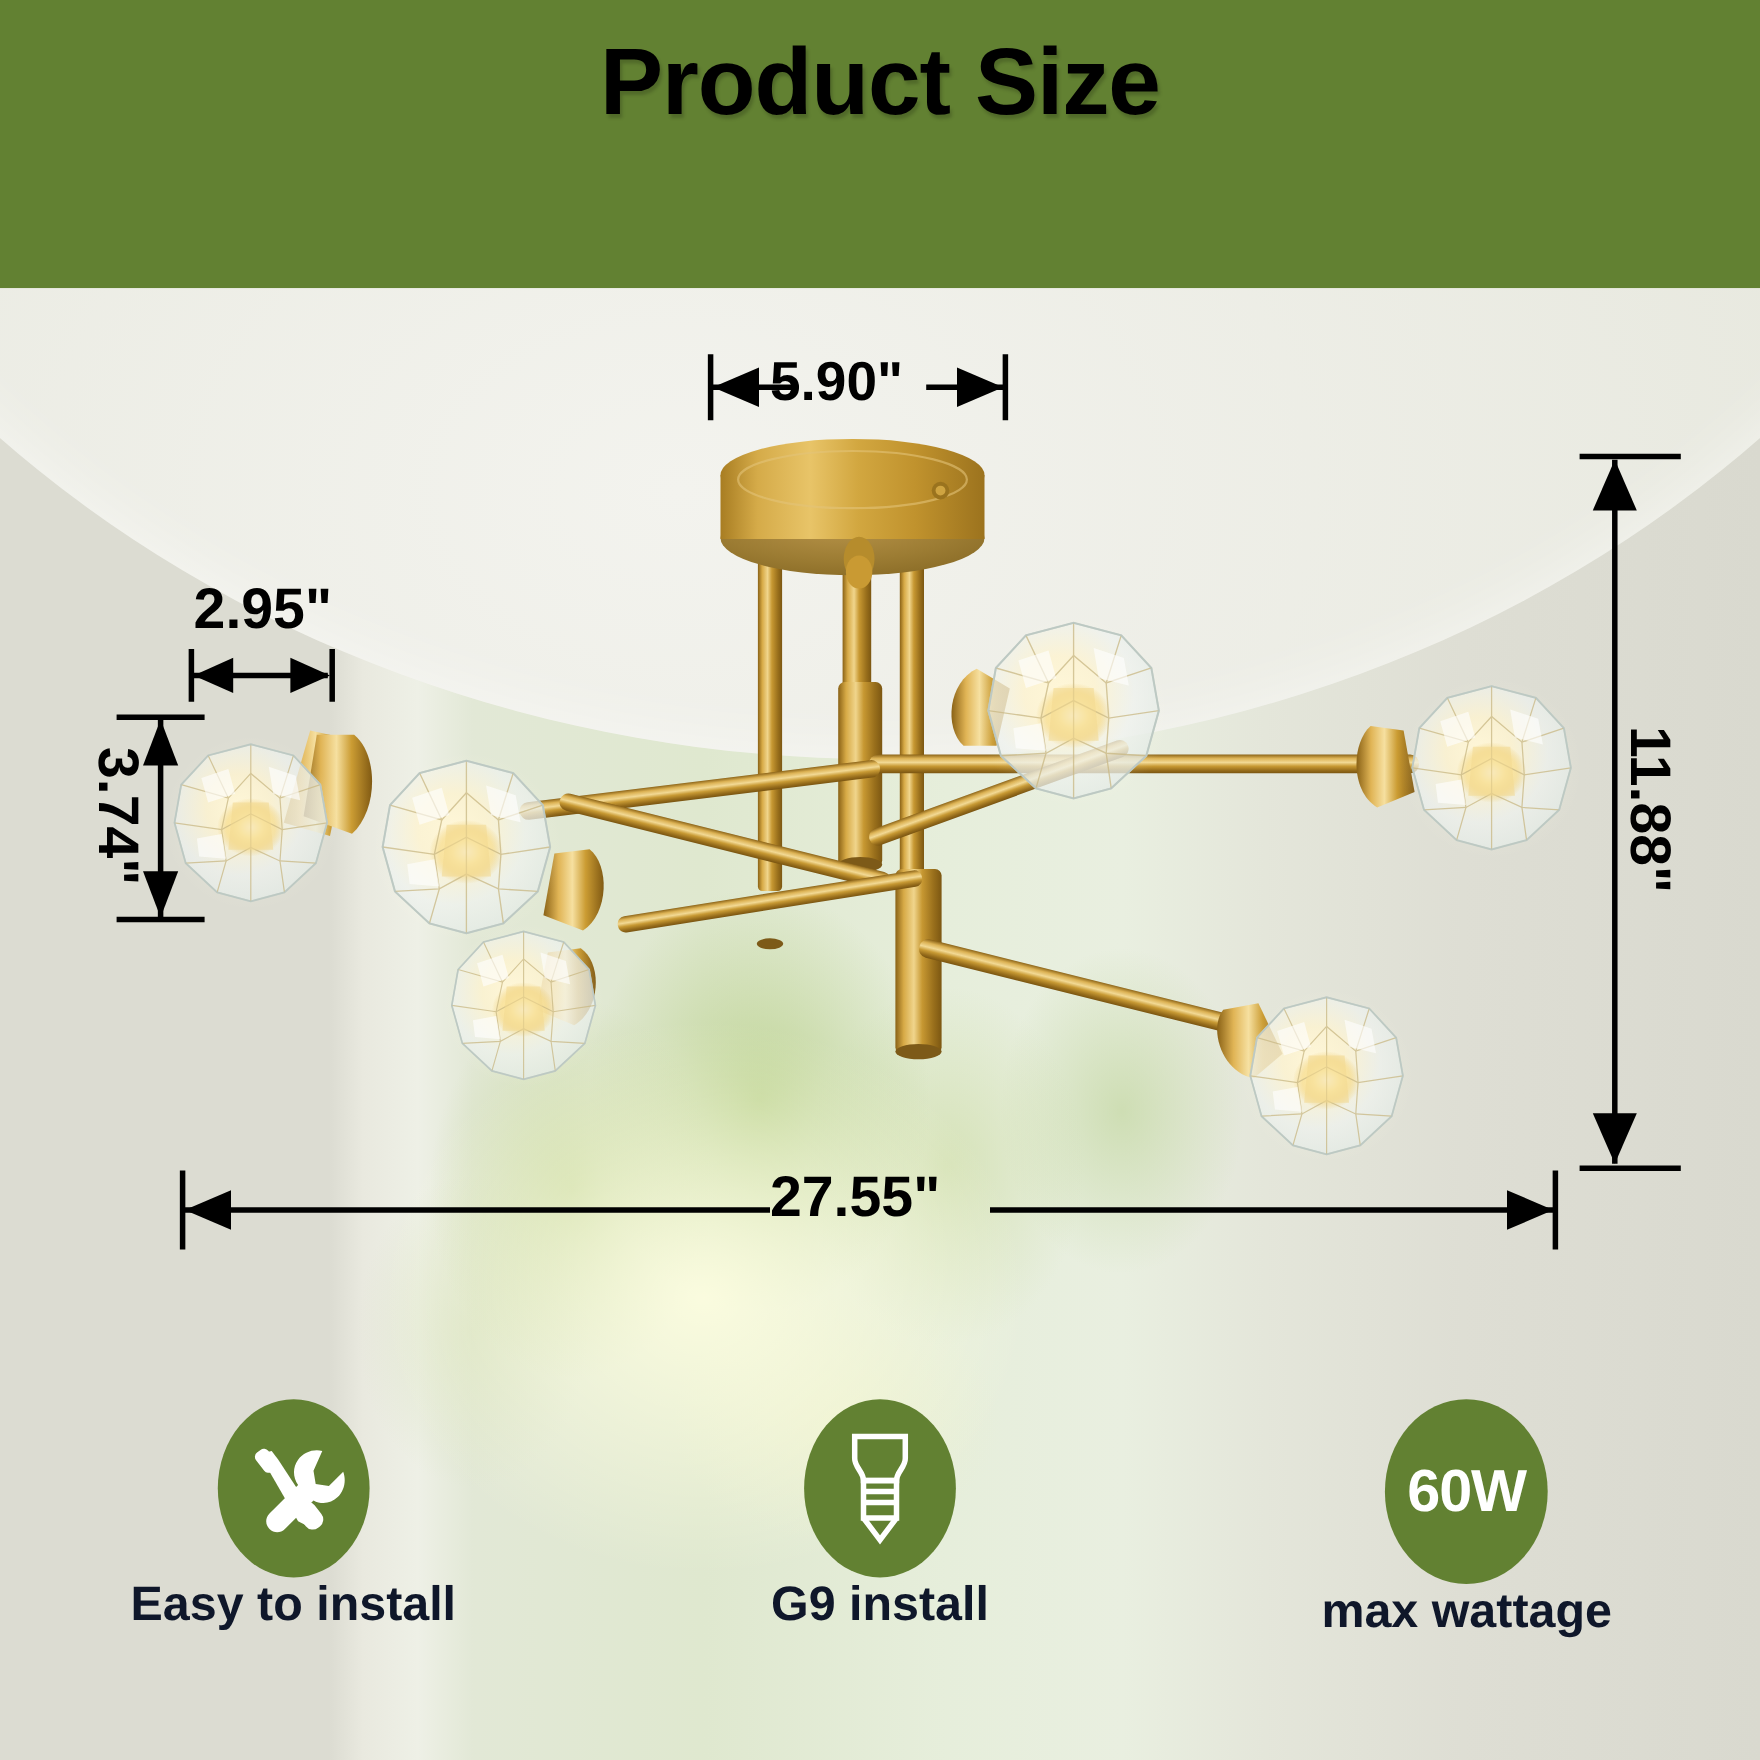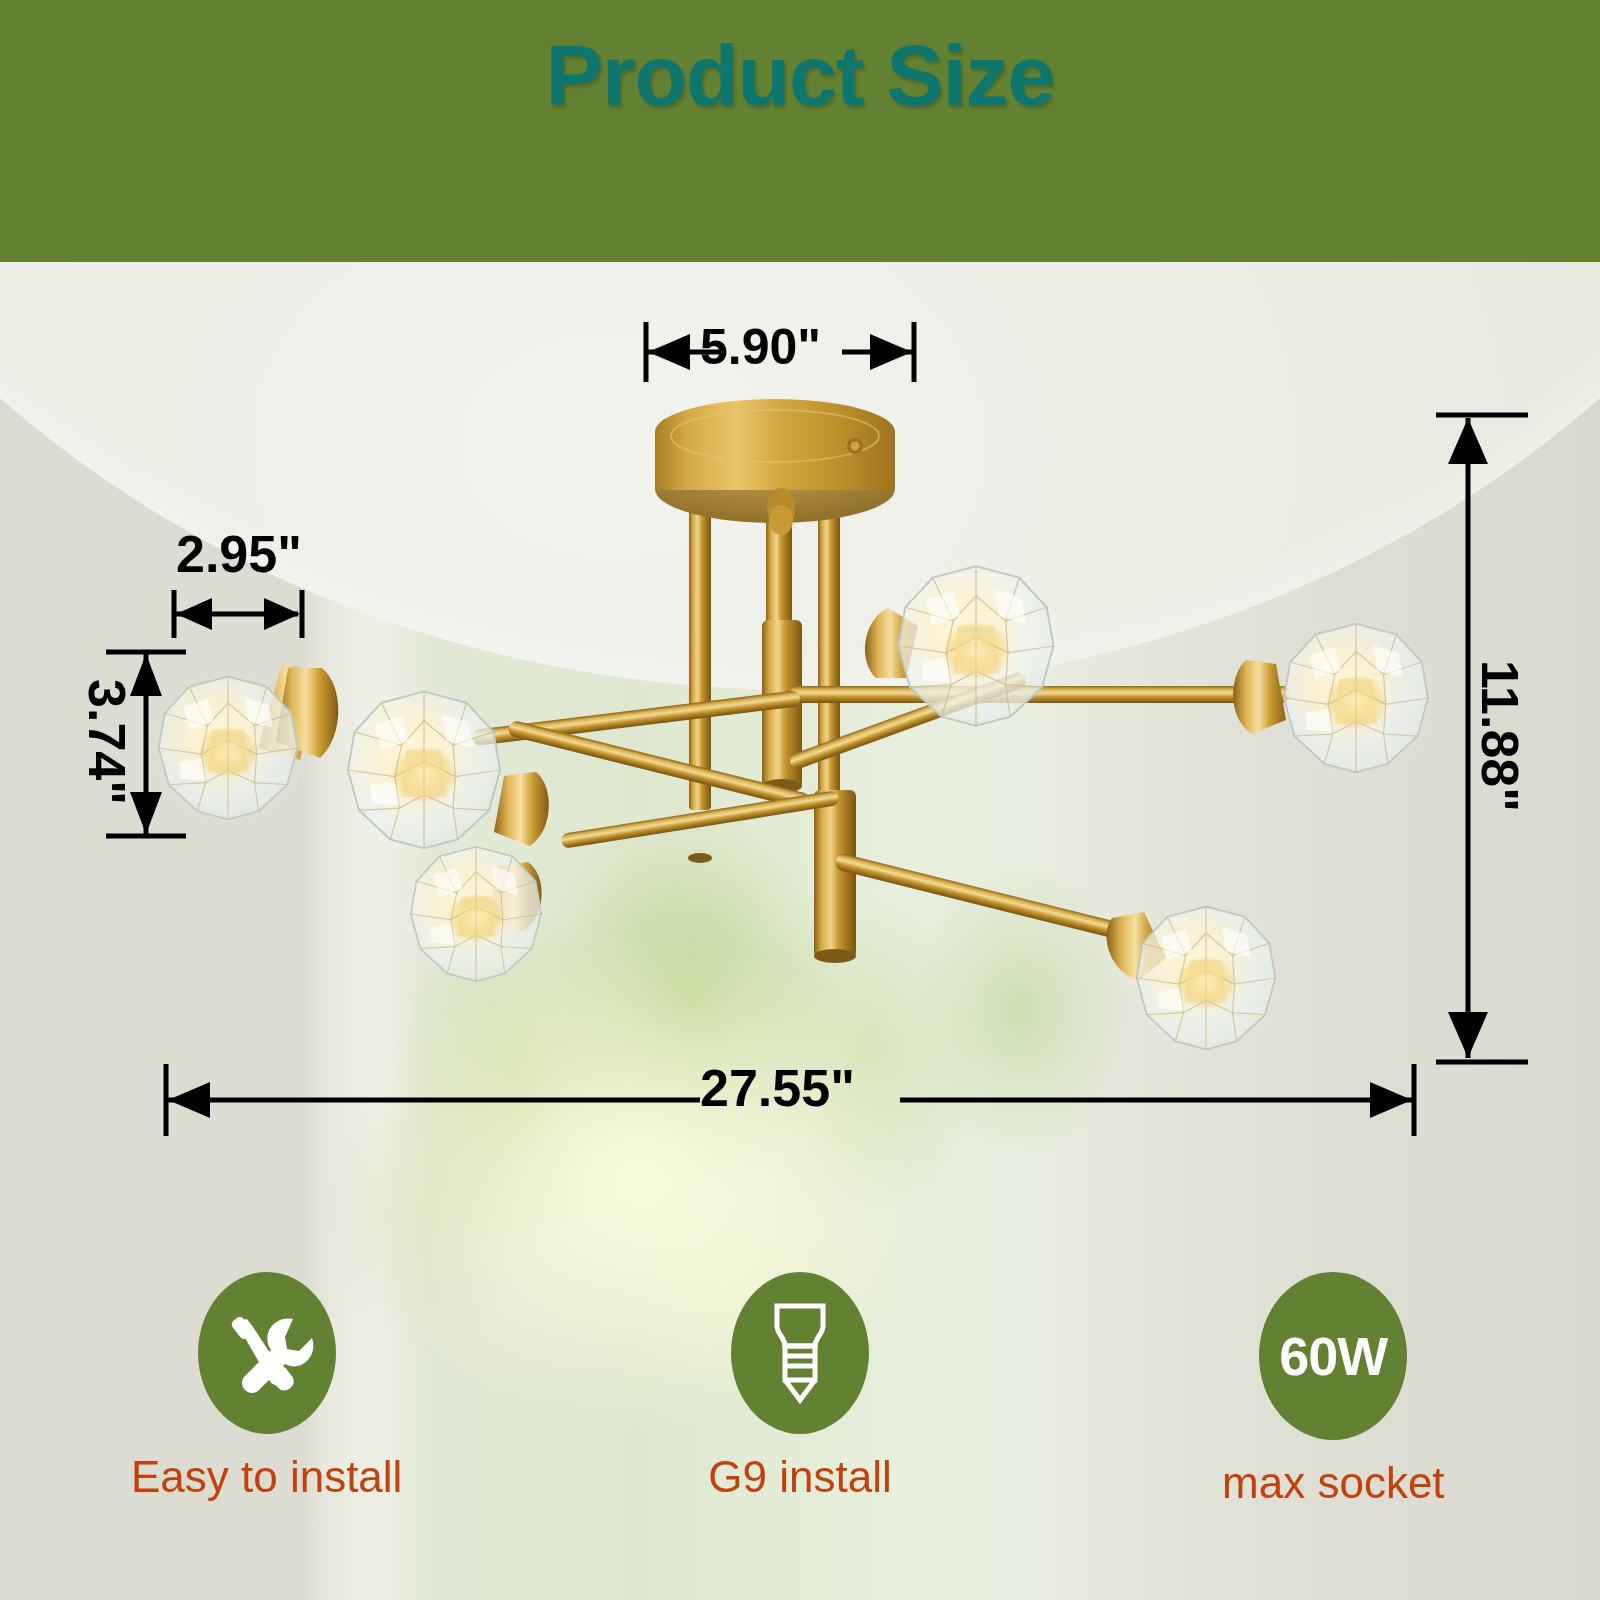--- a/index.html
+++ b/index.html
@@ -47,21 +47,21 @@
     background:#f7f8f3;
   }
   
   #header{
     position:absolute;left:0;top:0;width:1600px;height:262px;
     overflow:hidden;
   }
   #headerfill{position:absolute;inset:0;background:#628132;}
   #headertitle{
     position:absolute;left:0;top:30px;width:1600px;
-    text-align:center;color:#0f766e;
+    text-align:center;color:#000000;
     font-size:86px;font-weight:bold;letter-spacing:-1px;
     text-shadow:2px 3px 3px rgba(0,0,0,.18);
     line-height:1.05;
   }
   
   #fixture{position:absolute;left:0;top:0;width:1600px;height:1600px;pointer-events:none;}
   
   .dim{position:absolute;color:#000;}
   .dimtext{
     position:absolute;font-weight:bold;color:#000;
@@ -70,21 +70,21 @@
   .vtext{transform-origin:center center;transform:rotate(90deg);}
   
   #badges{position:absolute;left:0;top:1272px;width:1600px;height:300px;display:flex;}
   .badge{flex:1;display:flex;flex-direction:column;align-items:center;}
   .bcircle{
     width:138px;height:162px;border-radius:50%;
     background:#628132;display:flex;align-items:center;justify-content:center;
   }
   .bcircle.wide{width:148px;height:168px;}
   .blabel{
-    margin-top:18px;color:#c2410c;font-size:44px;font-weight:normal;
+    color:#0f172a;font-size:44px;font-weight:bold;
     white-space:nowrap;
   }
   .wattxt{color:#fff;font-size:54px;font-weight:bold;letter-spacing:-1px;}
 </style>
 </head>
 <body>
 
 <div id="photo"></div>
 <div id="ceilingrim"></div>
 <div id="ceiling"></div>
@@ -345,16 +345,16 @@
       </svg>
     </div>
     <div class="blabel">G9 install</div>
   </div>
 
 
   <div class="badge">
     <div class="bcircle wide">
       <span class="wattxt">60W</span>
     </div>
-    <div class="blabel">max socket</div>
+    <div class="blabel">max wattage</div>
   </div>
 
 </div>
 
 </body></html>

